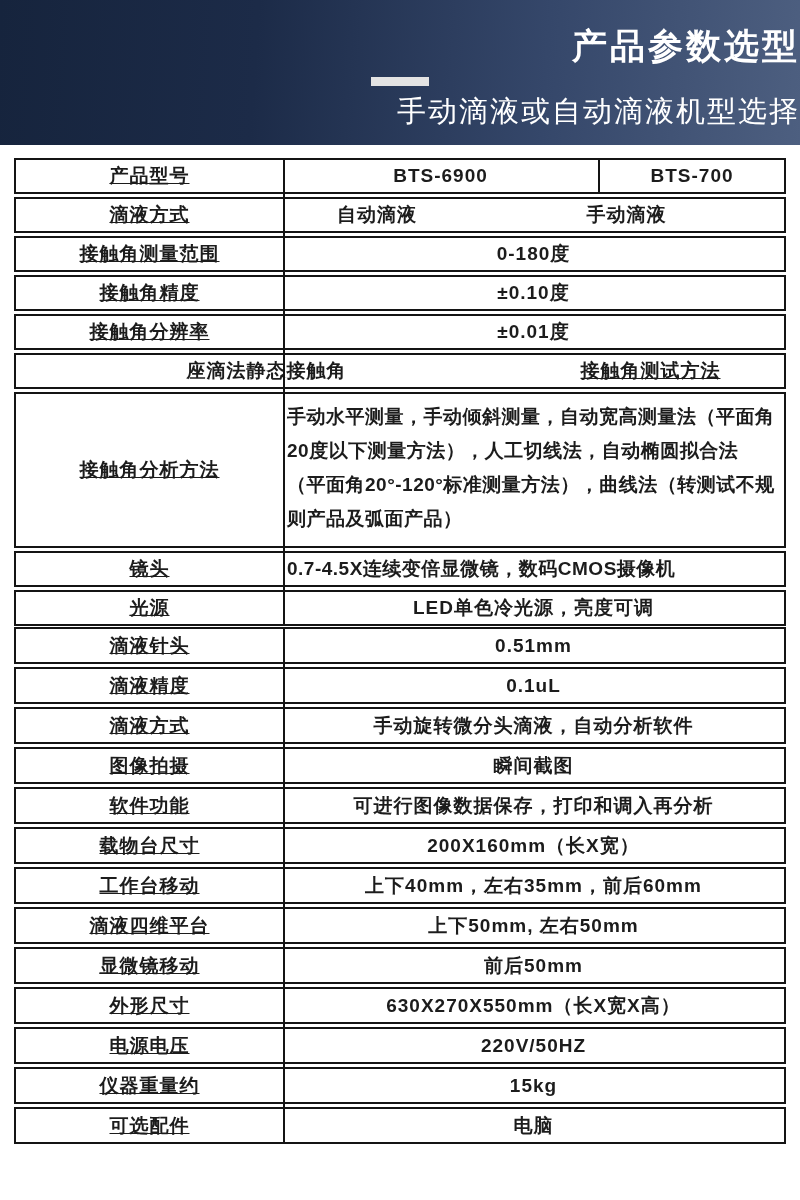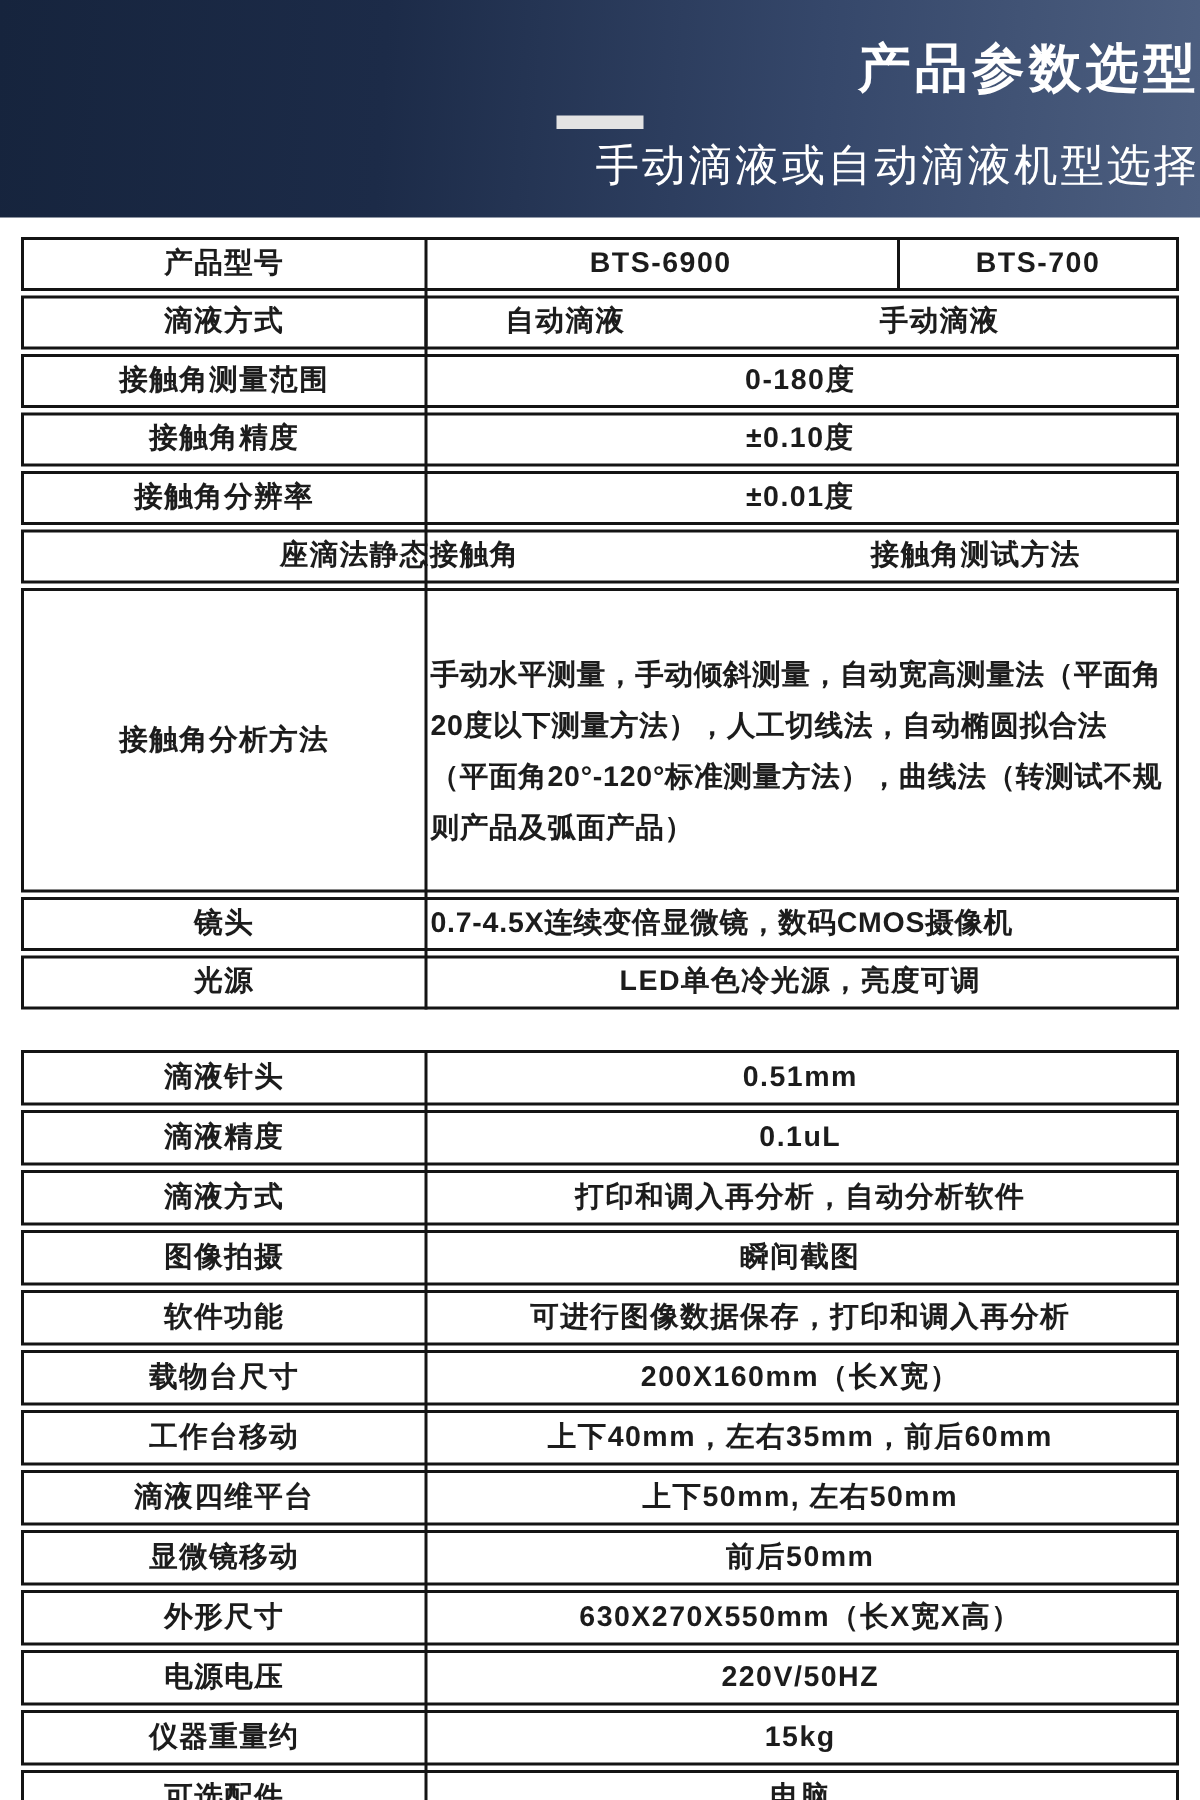--- a/index.html
+++ b/index.html
@@ -42,21 +42,21 @@
   
   .table-wrap {
     margin: 13px 14px 0 14px;
     width: 772px;
   }
   .spec-table {
     position: relative;
     width: 772px;
   }
   .spec-table + .spec-table {
-    margin-top: 27px;
+    margin-top: 1px;
   }
   .row {
     display: flex;
     align-items: stretch;
     border: 2px solid #141414;
     margin-top: 3px;
     background: #ffffff;
   }
   .row:first-child { margin-top: 0; }
   .t1 .row { min-height: 32px; }
@@ -68,20 +68,21 @@
     font-size: 19px;
     font-weight: bold;
     color: #1c1c1c;
     letter-spacing: 1px;
     line-height: 24px;
   }
   .cell-label {
     width: 267px;
     flex: none;
     text-align: center;
+    text-decoration: underline;
   }
   .cell-value {
     flex: 1;
     padding: 2px 10px;
     text-align: center;
   }
   .cell-mid {
     width: 315px;
     flex: none;
     text-align: center;
@@ -93,22 +94,21 @@
   }
   .cell-value.left {
     justify-content: flex-start;
     text-align: left;
     padding-left: 4px;
     letter-spacing: 0.5px;
   }
   .row.tall { min-height: 133px; }
   .row.tall .cell-value {
     line-height: 34px;
-    padding: 6px 8px 23px 4px;
-    margin-top: 34px;
+    padding: 6px 8px 10px 4px;
   }
   .col-divider {
     position: absolute;
     left: 269px;
     top: 0;
     bottom: 0;
     width: 2px;
     background: #141414;
   }
 </style>
@@ -174,21 +174,21 @@
     <div class="row">
       <div class="cell cell-label">滴液针头</div>
       <div class="cell cell-value">0.51mm</div>
     </div>
     <div class="row">
       <div class="cell cell-label">滴液精度</div>
       <div class="cell cell-value">0.1uL</div>
     </div>
     <div class="row">
       <div class="cell cell-label">滴液方式</div>
-      <div class="cell cell-value">打印和调入再分析，自动分析软件</div>
+      <div class="cell cell-value">手动旋转微分头滴液，自动分析软件</div>
     </div>
     <div class="row">
       <div class="cell cell-label">图像拍摄</div>
       <div class="cell cell-value">瞬间截图</div>
     </div>
     <div class="row">
       <div class="cell cell-label">软件功能</div>
       <div class="cell cell-value">可进行图像数据保存，打印和调入再分析</div>
     </div>
     <div class="row">

